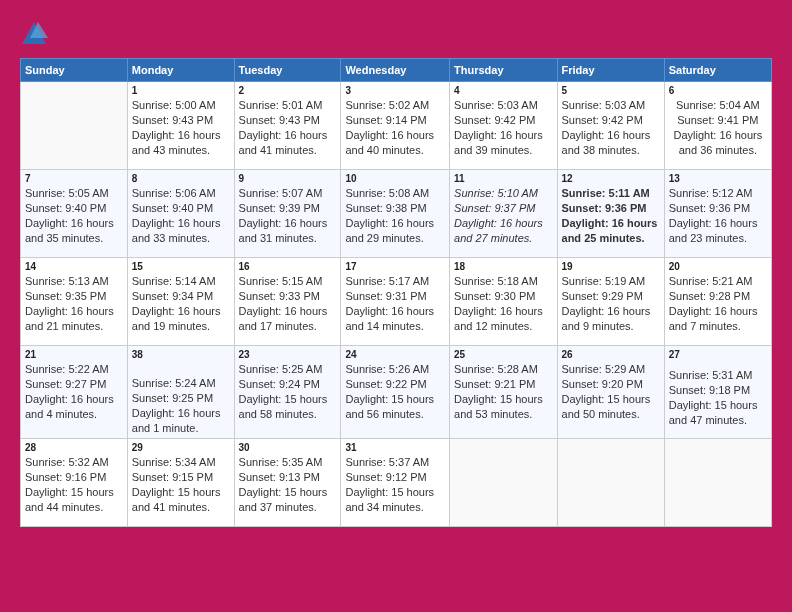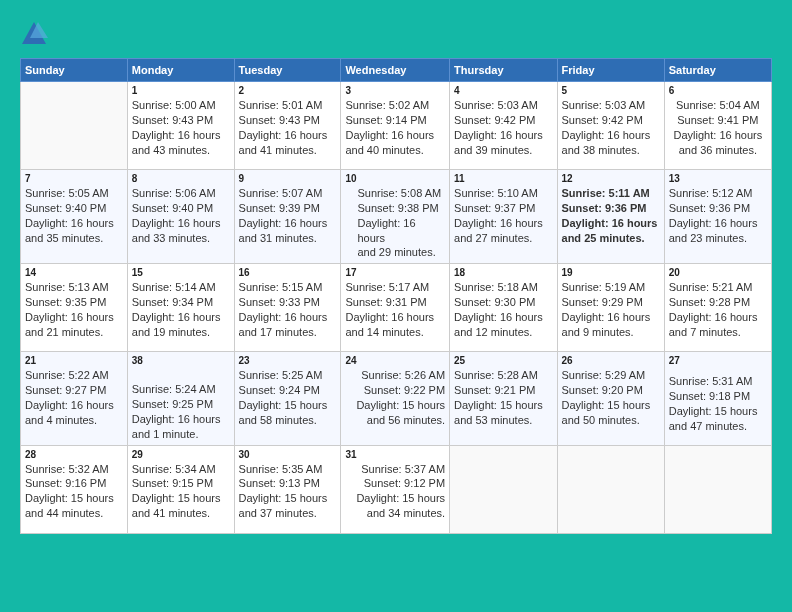--- a/index.html
+++ b/index.html
@@ -7,21 +7,21 @@
       font-family: Arial, sans-serif;
       background: #fff;
       width: 792px;
       height: 612px;
       overflow: hidden;
     }
     .page {
       width: 792px;
       height: 612px;
       padding: 20px 20px 10px 20px;
-      background: #14b8a6;
+      background: #be185d;
     }
     .header {
       display: flex;
       justify-content: space-between;
       align-items: flex-start;
       margin-bottom: 10px;
     }
     .logo {
       display: flex;
       align-items: center;
@@ -187,28 +187,28 @@
           </td>
           <td>
             <span class="day-number">9</span>
             <div class="cell-info" style="white-space: pre-line;">Sunrise: 5:07 AM
 Sunset: 9:39 PM
 Daylight: 16 hours
 and 31 minutes.</div>
           </td>
           <td>
             <span class="day-number">10</span>
-            <div class="cell-info" style="white-space: pre-line; margin-left: 12px;">Sunrise: 5:08 AM
+            <div class="cell-info" style="white-space: pre-line;">Sunrise: 5:08 AM
 Sunset: 9:38 PM
 Daylight: 16 hours
 and 29 minutes.</div>
           </td>
           <td>
             <span class="day-number">11</span>
-            <div class="cell-info" style="white-space: pre-line;">Sunrise: 5:10 AM
+            <div class="cell-info" style="white-space: pre-line; font-style: italic;">Sunrise: 5:10 AM
 Sunset: 9:37 PM
 Daylight: 16 hours
 and 27 minutes.</div>
           </td>
           <td>
             <span class="day-number">12</span>
             <div class="cell-info" style="white-space: pre-line; font-weight: bold;">Sunrise: 5:11 AM
 Sunset: 9:36 PM
 Daylight: 16 hours
 and 25 minutes.</div>
@@ -289,21 +289,21 @@
           </td>
           <td>
             <span class="day-number">23</span>
             <div class="cell-info" style="white-space: pre-line;">Sunrise: 5:25 AM
 Sunset: 9:24 PM
 Daylight: 15 hours
 and 58 minutes.</div>
           </td>
           <td>
             <span class="day-number">24</span>
-            <div class="cell-info" style="white-space: pre-line; text-align: right;">Sunrise: 5:26 AM
+            <div class="cell-info" style="white-space: pre-line;">Sunrise: 5:26 AM
 Sunset: 9:22 PM
 Daylight: 15 hours
 and 56 minutes.</div>
           </td>
           <td>
             <span class="day-number">25</span>
             <div class="cell-info" style="white-space: pre-line;">Sunrise: 5:28 AM
 Sunset: 9:21 PM
 Daylight: 15 hours
 and 53 minutes.</div>
@@ -340,21 +340,21 @@
           </td>
           <td>
             <span class="day-number">30</span>
             <div class="cell-info" style="white-space: pre-line;">Sunrise: 5:35 AM
 Sunset: 9:13 PM
 Daylight: 15 hours
 and 37 minutes.</div>
           </td>
           <td>
             <span class="day-number">31</span>
-            <div class="cell-info" style="white-space: pre-line; text-align: right;">Sunrise: 5:37 AM
+            <div class="cell-info" style="white-space: pre-line;">Sunrise: 5:37 AM
 Sunset: 9:12 PM
 Daylight: 15 hours
 and 34 minutes.</div>
           </td>
           <td class="empty-cell"></td>
           <td class="empty-cell"></td>
           <td class="empty-cell"></td>
         </tr>
       </tbody>
   </table>

